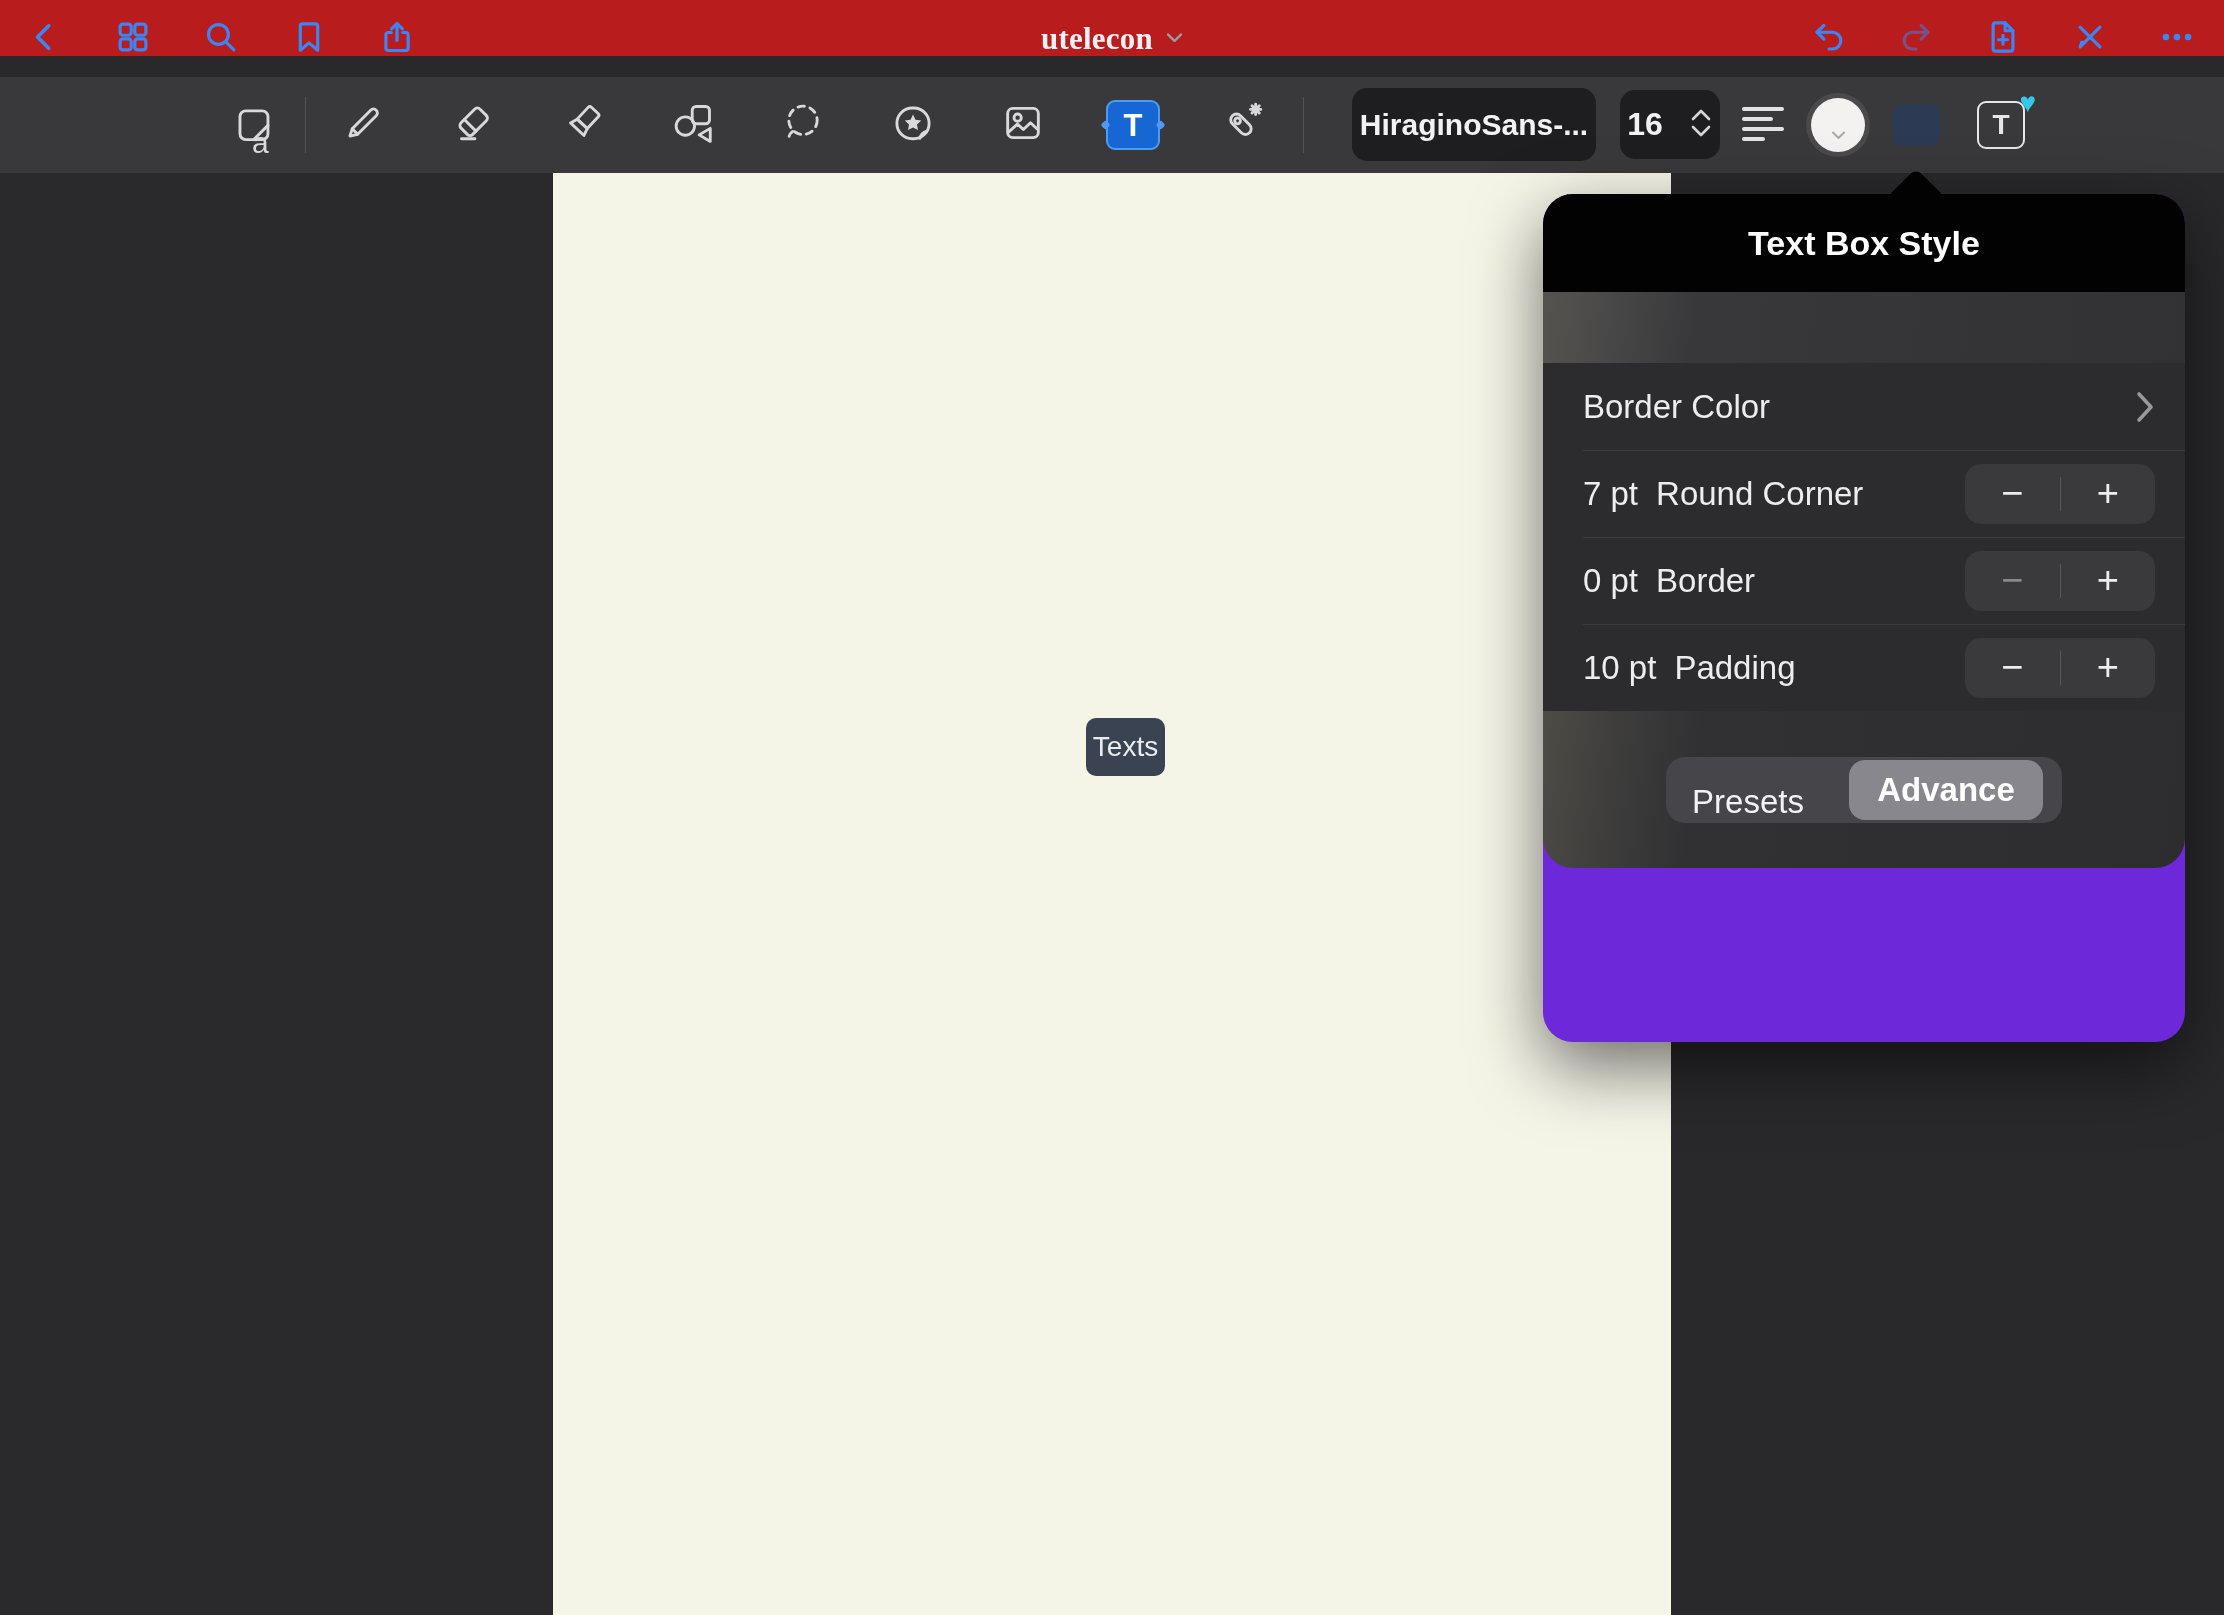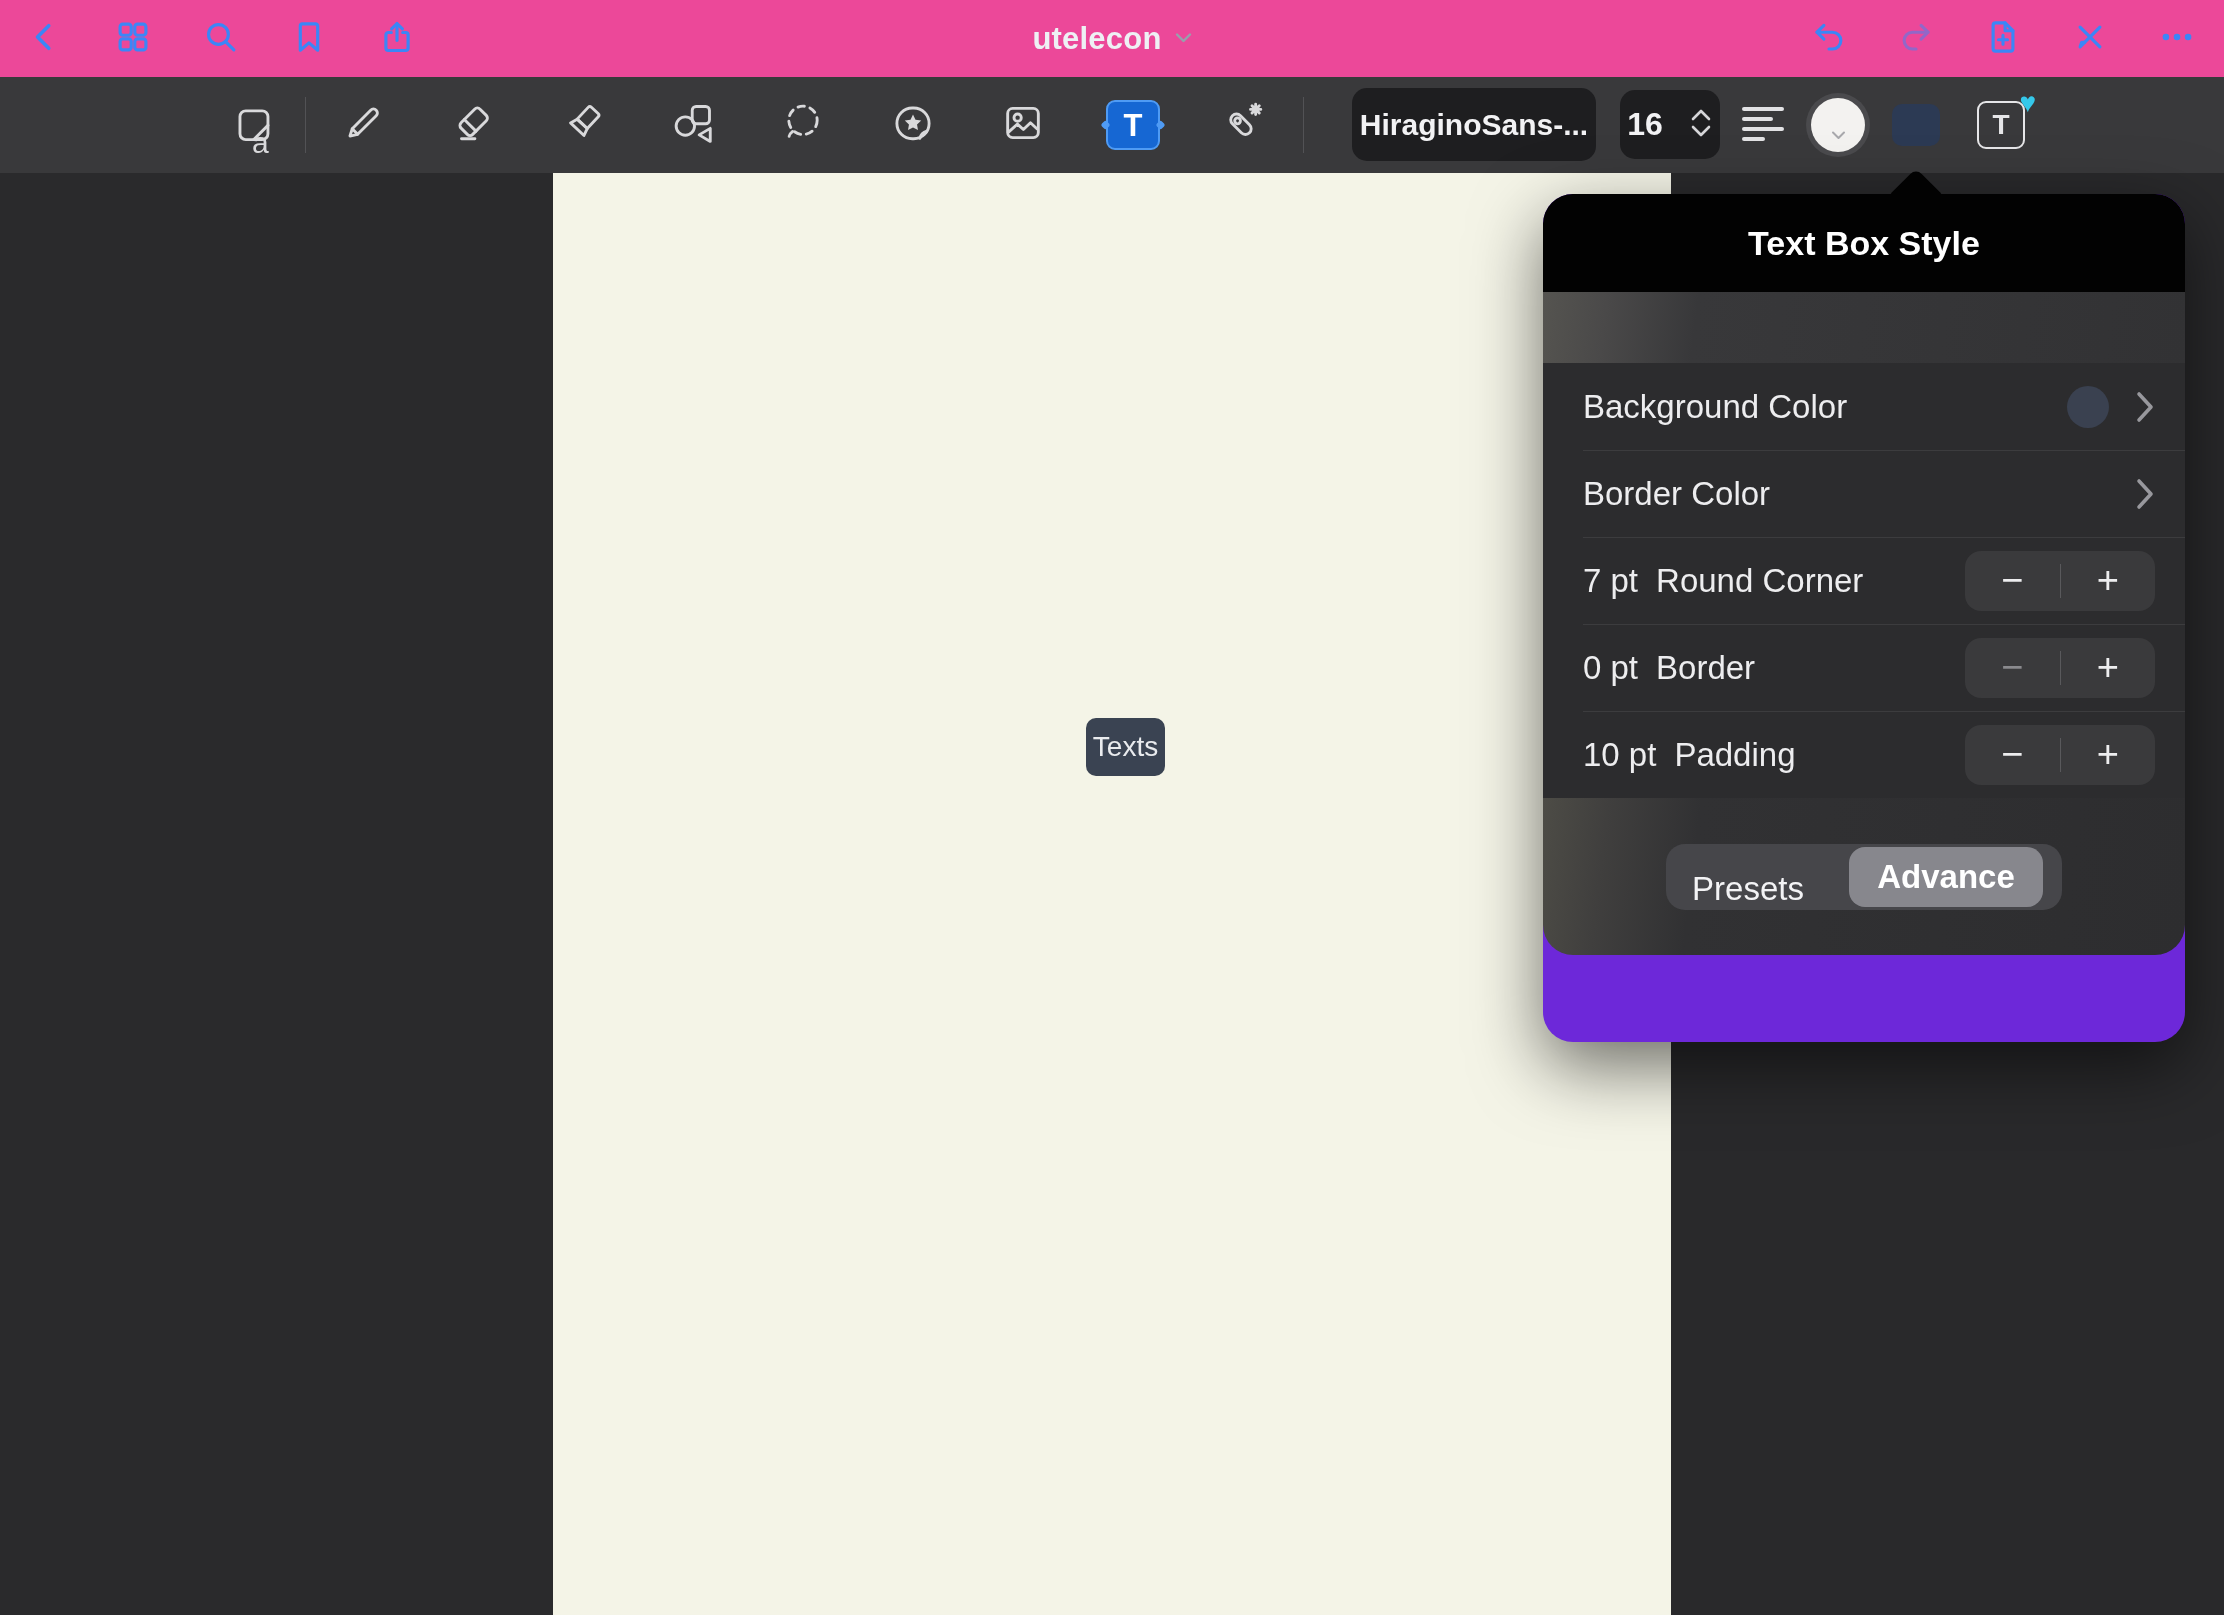--- a/index.html
+++ b/index.html
@@ -1,20 +1,20 @@
 <!DOCTYPE html>
 <html><head>
 <meta charset="utf-8">
 <style>
   * { margin:0; padding:0; box-sizing:border-box; }
   html,body { width:2224px; height:1615px; overflow:hidden; }
   body { font-family:"Liberation Sans", sans-serif; background:#29292b; position:relative; }
 
   
-  .navbar { position:absolute; left:0; top:0; width:2224px; height:77px; background:#ec4899; }
+  .navbar { position:absolute; left:0; top:0; width:2224px; height:56px; background:#b91c1c;font-family:Liberation Serif, serif; }
   .nav-left { position:absolute; left:26px; top:0; height:77px; display:flex; align-items:center; gap:50px; }
   .nav-right { position:absolute; right:28px; top:0; height:77px; display:flex; align-items:center; gap:49px; }
   .nav-btn { width:38px; height:38px; display:flex; align-items:center; justify-content:center; cursor:pointer; }
   .nav-btn svg { width:36px; height:36px; stroke:#3b86f7; fill:none; stroke-width:2.1; stroke-linecap:round; stroke-linejoin:round; }
   .nav-btn.dim svg { opacity:.5; }
   .nav-center { position:absolute; left:0; right:0; top:0; height:77px; display:flex; align-items:center; justify-content:center; gap:13px; }
   .nav-title { color:#eef0f4; font-size:31px; font-weight:700; letter-spacing:.2px; }
   .nav-center svg { width:17px; height:12px; stroke:#97a0ad; fill:none; stroke-width:2.4; stroke-linecap:round; stroke-linejoin:round; }
 
   
@@ -287,30 +287,20 @@
 
 <div class="popover">
   <div class="pop-arrow"></div>
   <div class="pop-header">
     <span class="pop-title">Text Box Style</span>
   </div>
   <div class="pop-band"></div>
 
   <div class="pop-rows">
     <div class="pop-row">
-      <span class="row-label">Background Color</span>
-      <span class="row-spacer"></span>
-      <span class="color-dot"></span>
-      <span class="chev">
-          <svg viewBox="0 0 20 34">
-            <path d="M4 4 l12 13 -12 13" fill="none"></path>
-          </svg>
-        </span>
-    </div>
-    <div class="pop-row">
       <span class="row-label">Border Color</span>
       <span class="row-spacer"></span>
       <span class="chev">
           <svg viewBox="0 0 20 34">
             <path d="M4 4 l12 13 -12 13" fill="none"></path>
           </svg>
         </span>
     </div>
     <div class="pop-row">
       <span class="row-value">7 pt</span>

